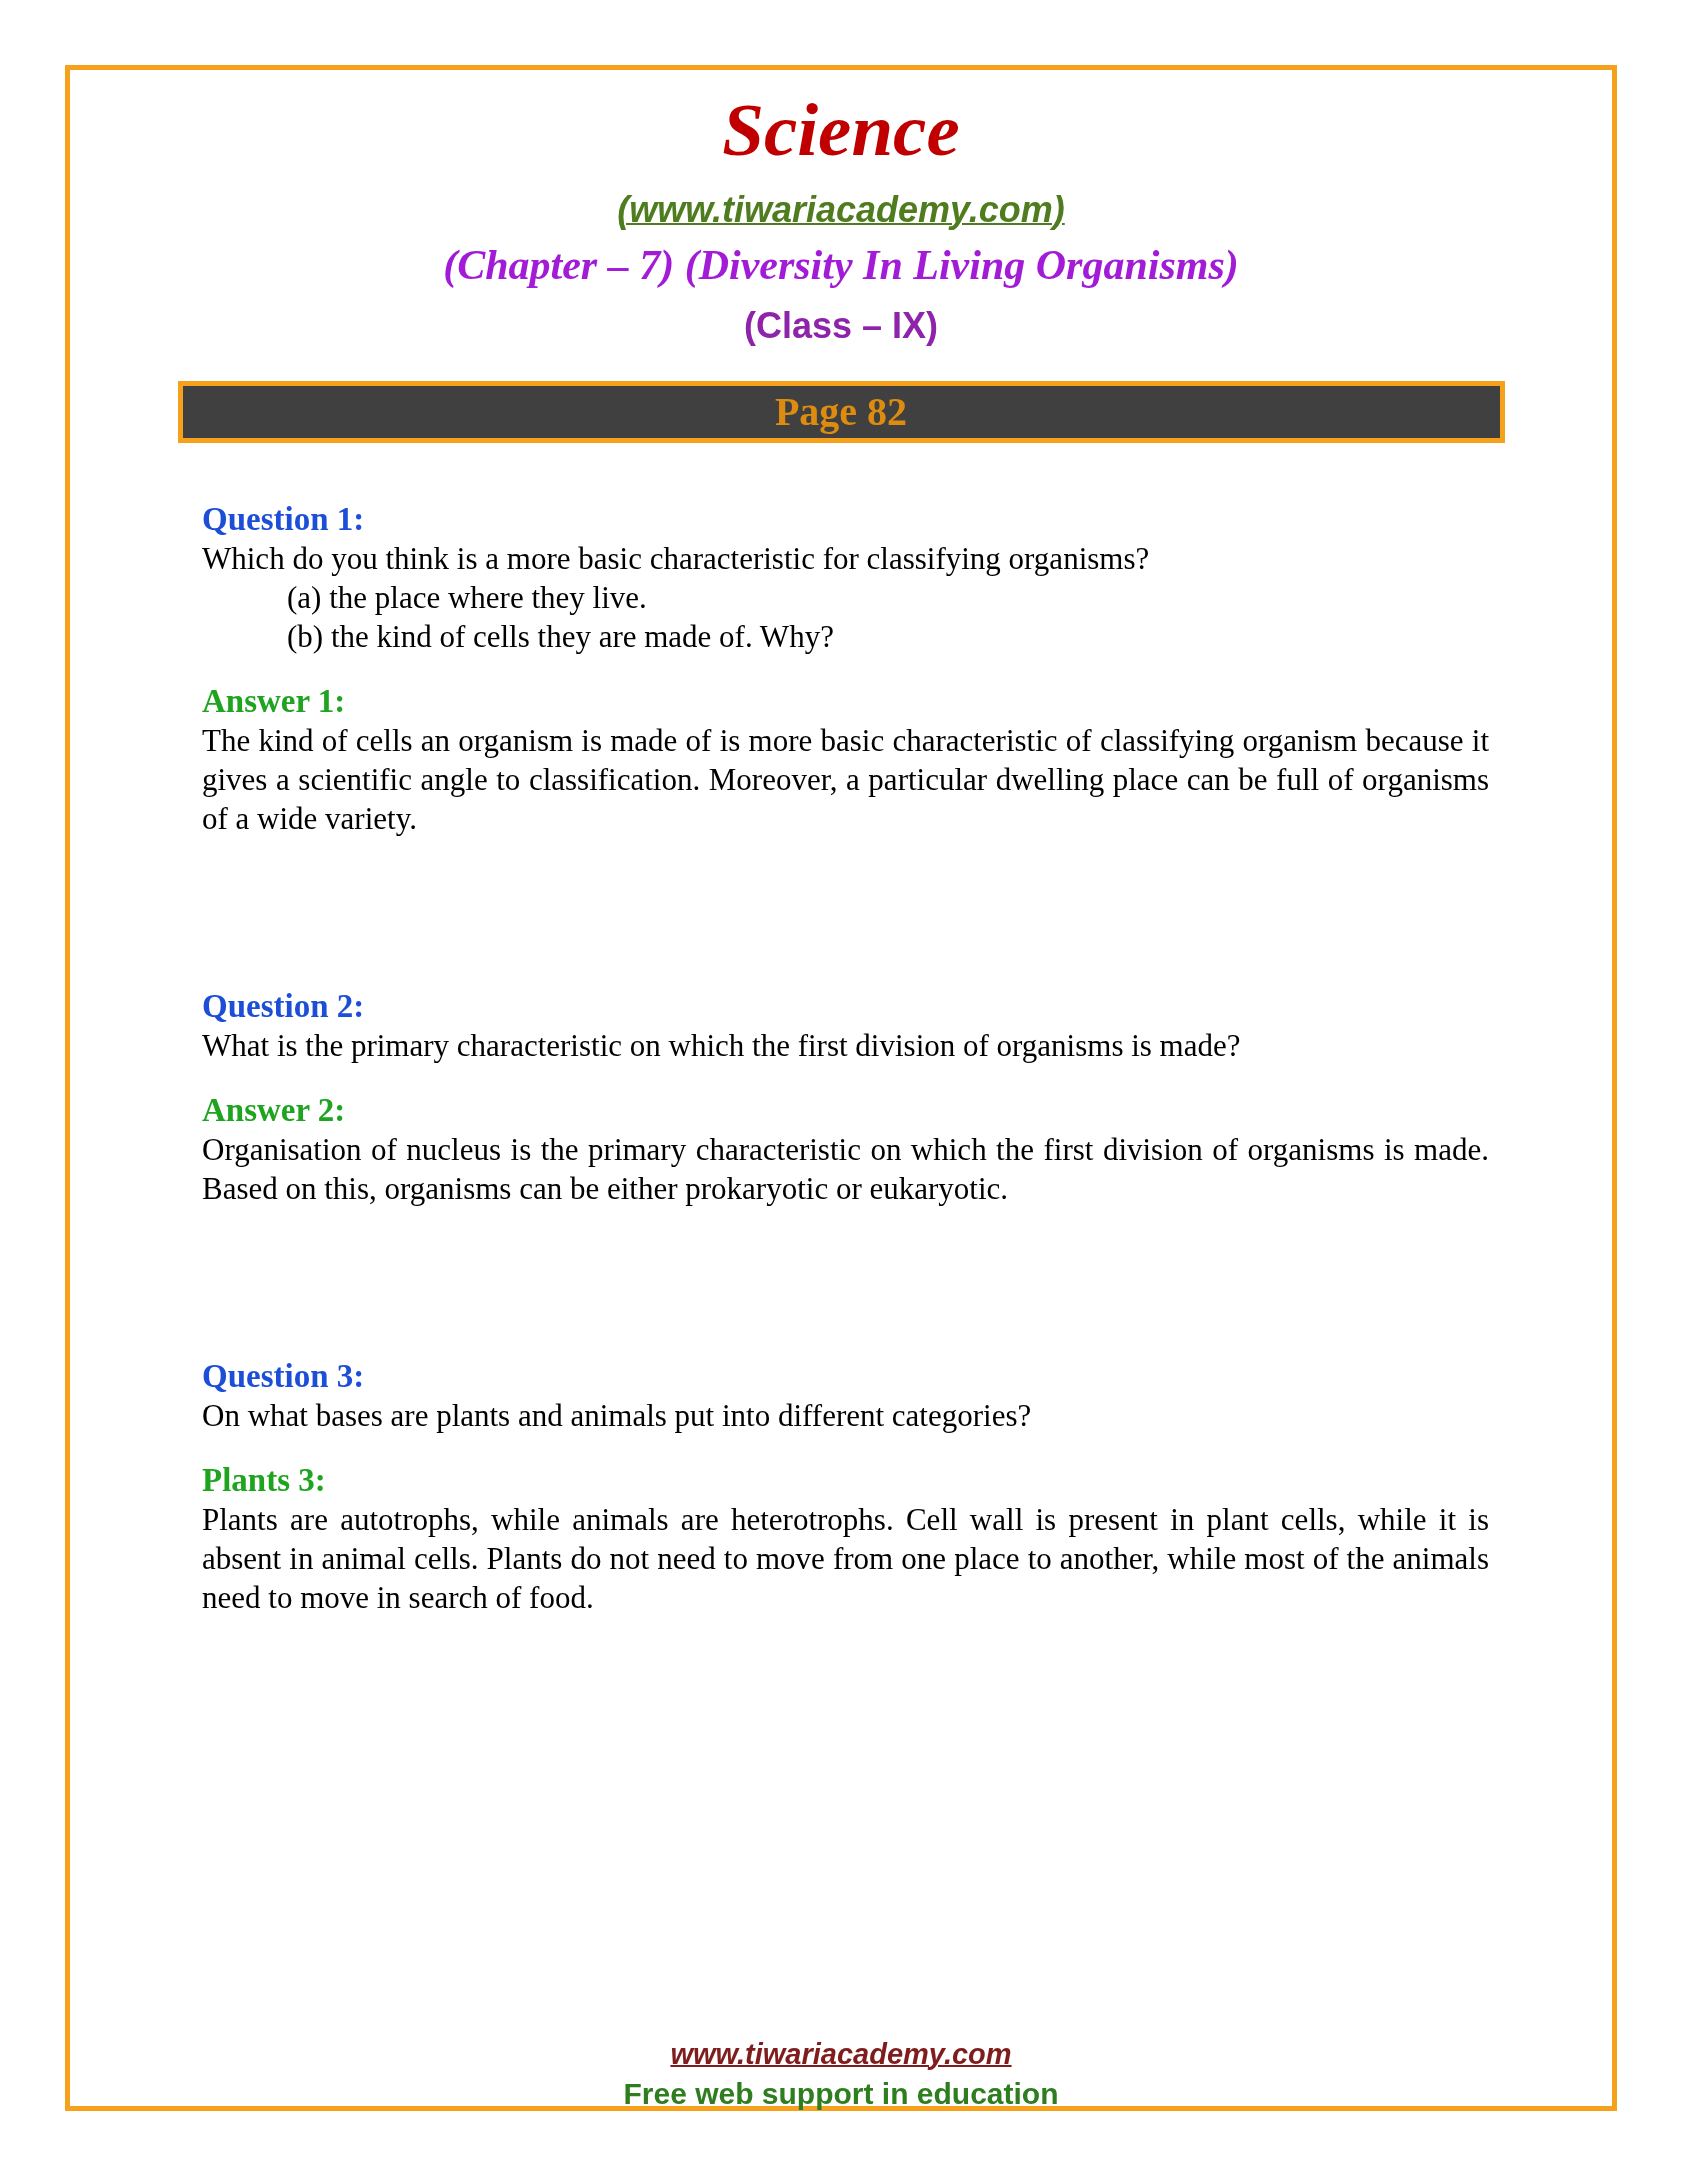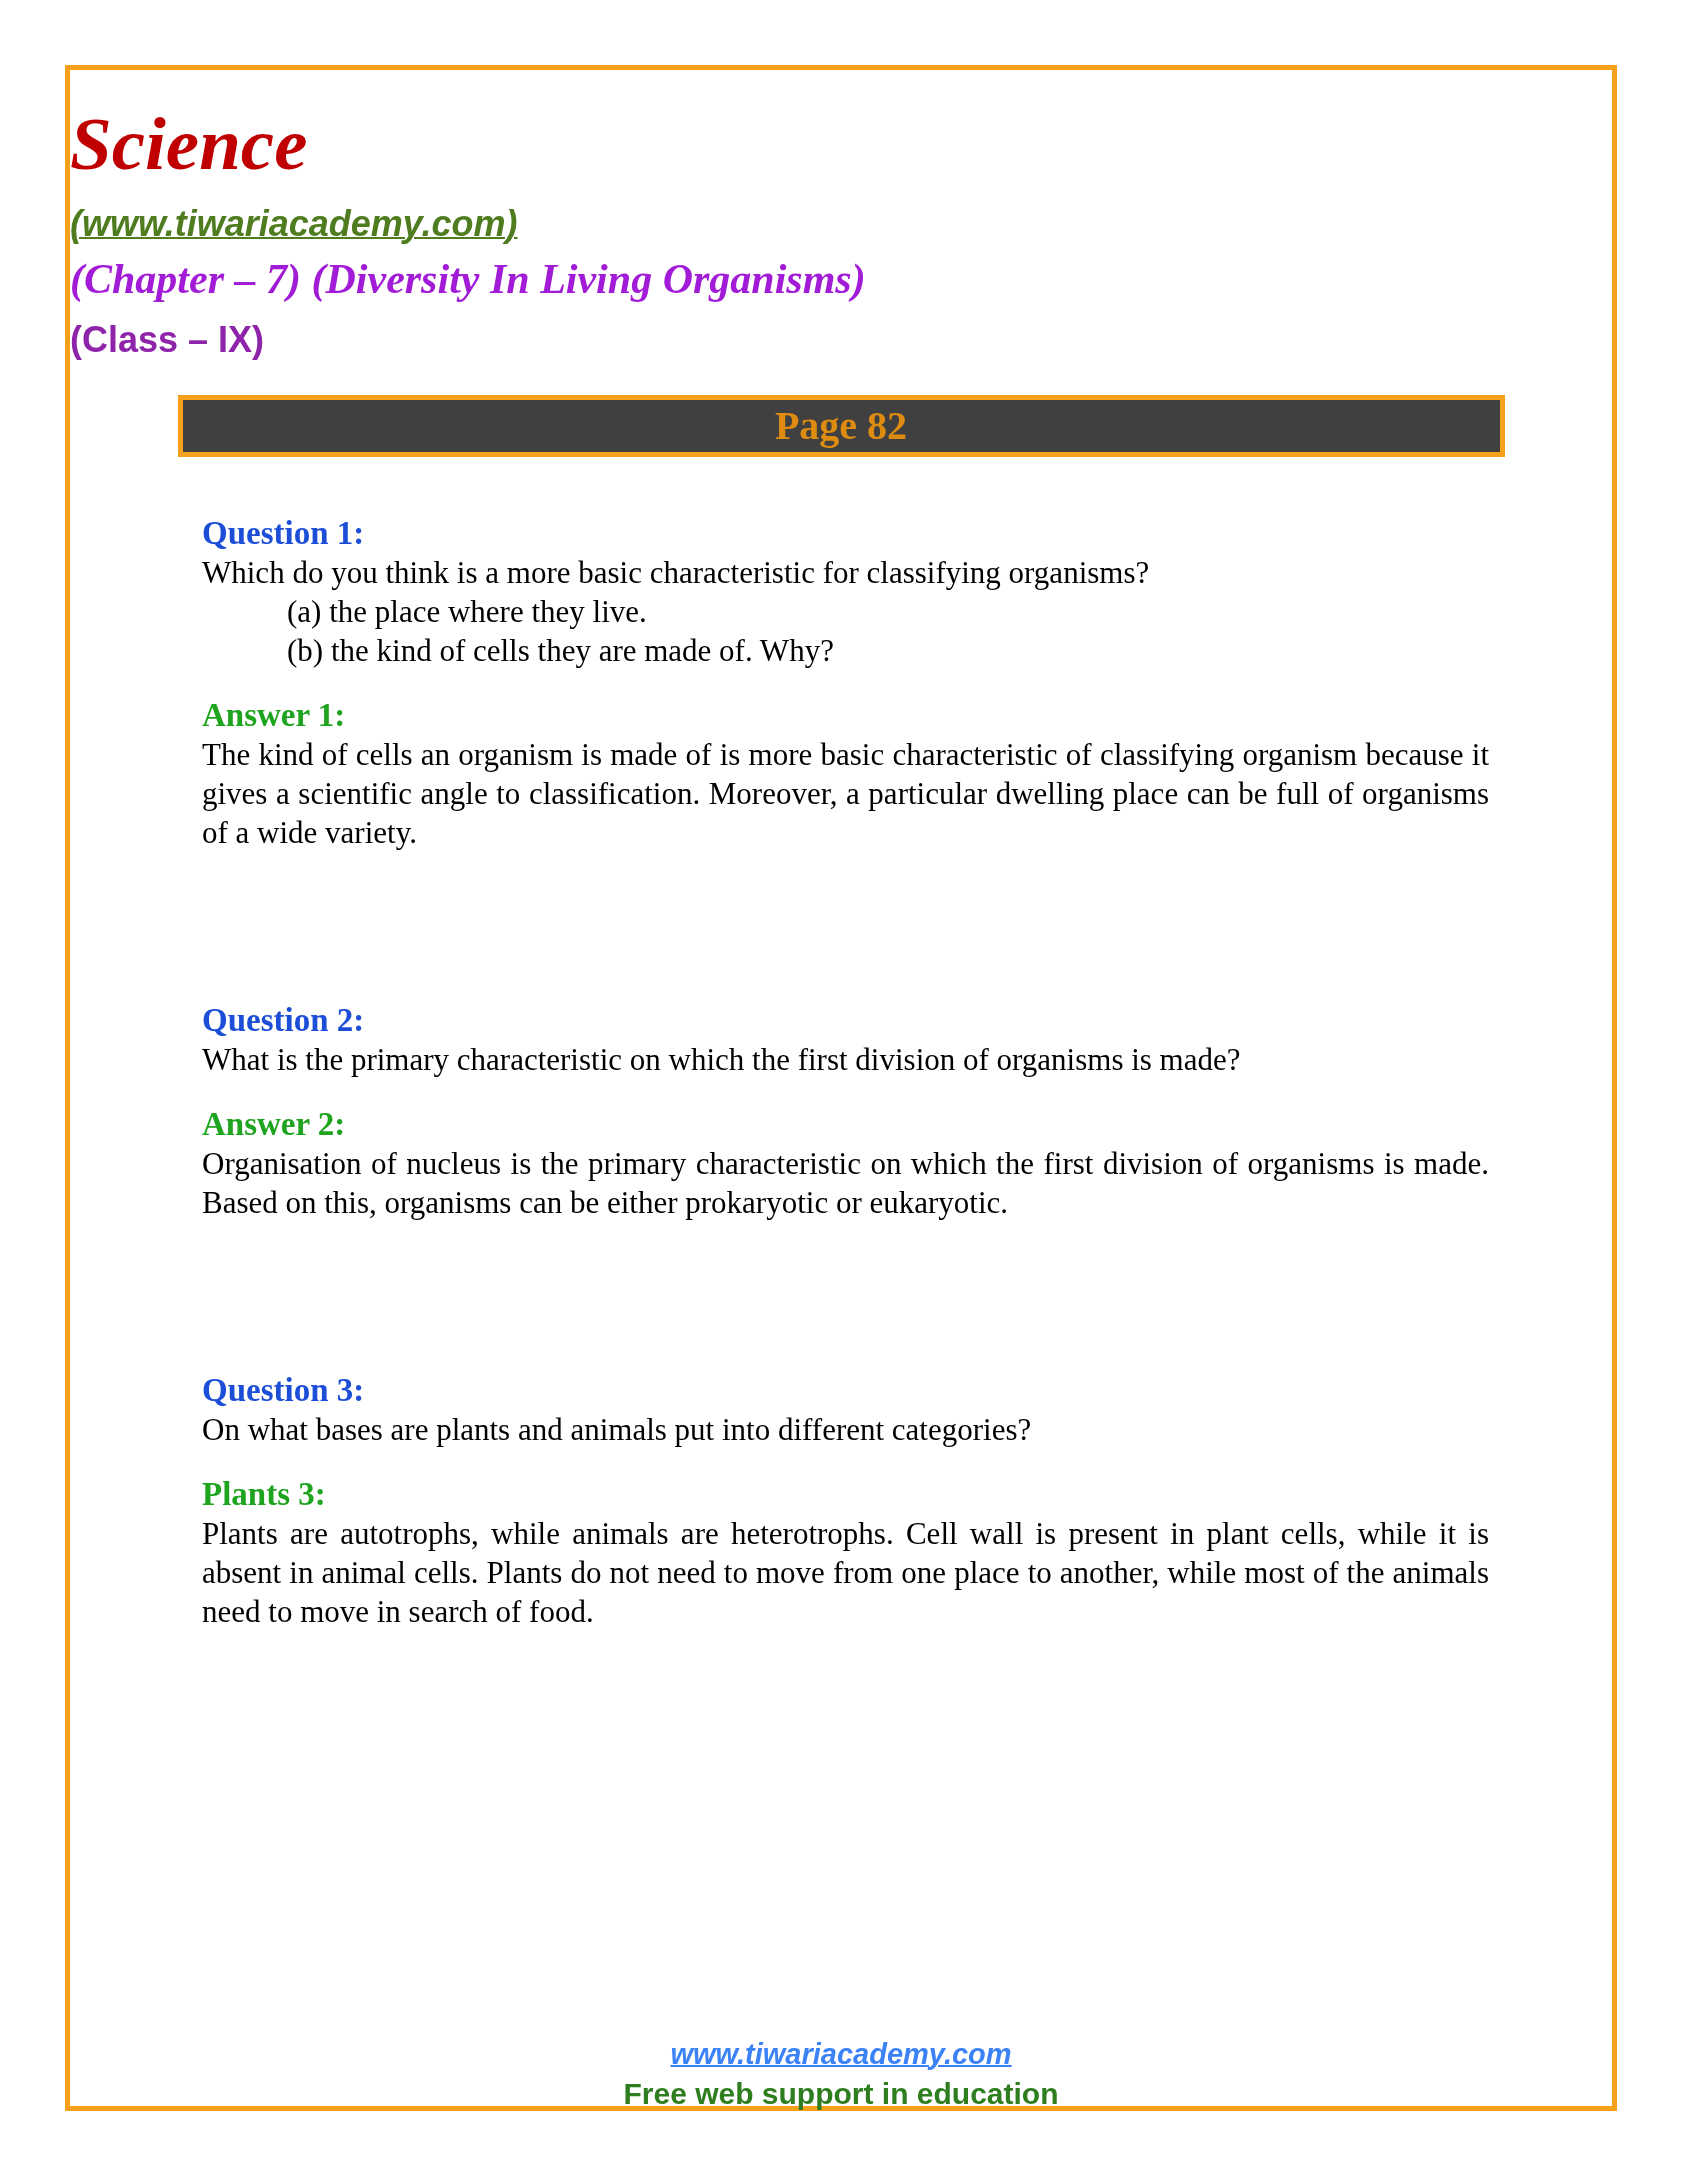--- a/index.html
+++ b/index.html
@@ -11,21 +11,21 @@
     color: #000000;
   }
   .frame {
     position: absolute;
     left: 65px; top: 65px;
     width: 1552px; height: 2046px;
     border: 5px solid #F5A11B;
     background: #ffffff;
   }
   
-  .header { text-align: left; padding-top: 36px; }
+  .header { text-align: center; padding-top: 22px; }
   .doc-title {
     font-family: "Liberation Serif", serif;
     font-size: 75px; line-height: 1.0;
     font-weight: bold; font-style: italic;
     color: #C00000;
   }
   .site-link {
     display: inline-block;
     margin-top: 22px;
     font-family: "Liberation Sans", sans-serif;
@@ -85,21 +85,21 @@
   .footer {
     position: absolute;
     top: 1968px; left: 0;
     width: 100%;
     text-align: center;
     font-family: "Liberation Sans", sans-serif;
   }
   .footer-link {
     display: inline-block;
     font-size: 29px; font-weight: bold; font-style: italic;
-    color: #3b82f6; text-decoration: underline;
+    color: #7f1d1d; text-decoration: underline;
     text-decoration-thickness: 2px;
   }
   .footer-tagline {
     margin-top: 6px;
     font-size: 30px; font-weight: bold;
     color: #2E7D1F;
   }
 </style>
 </head>
 <body>

